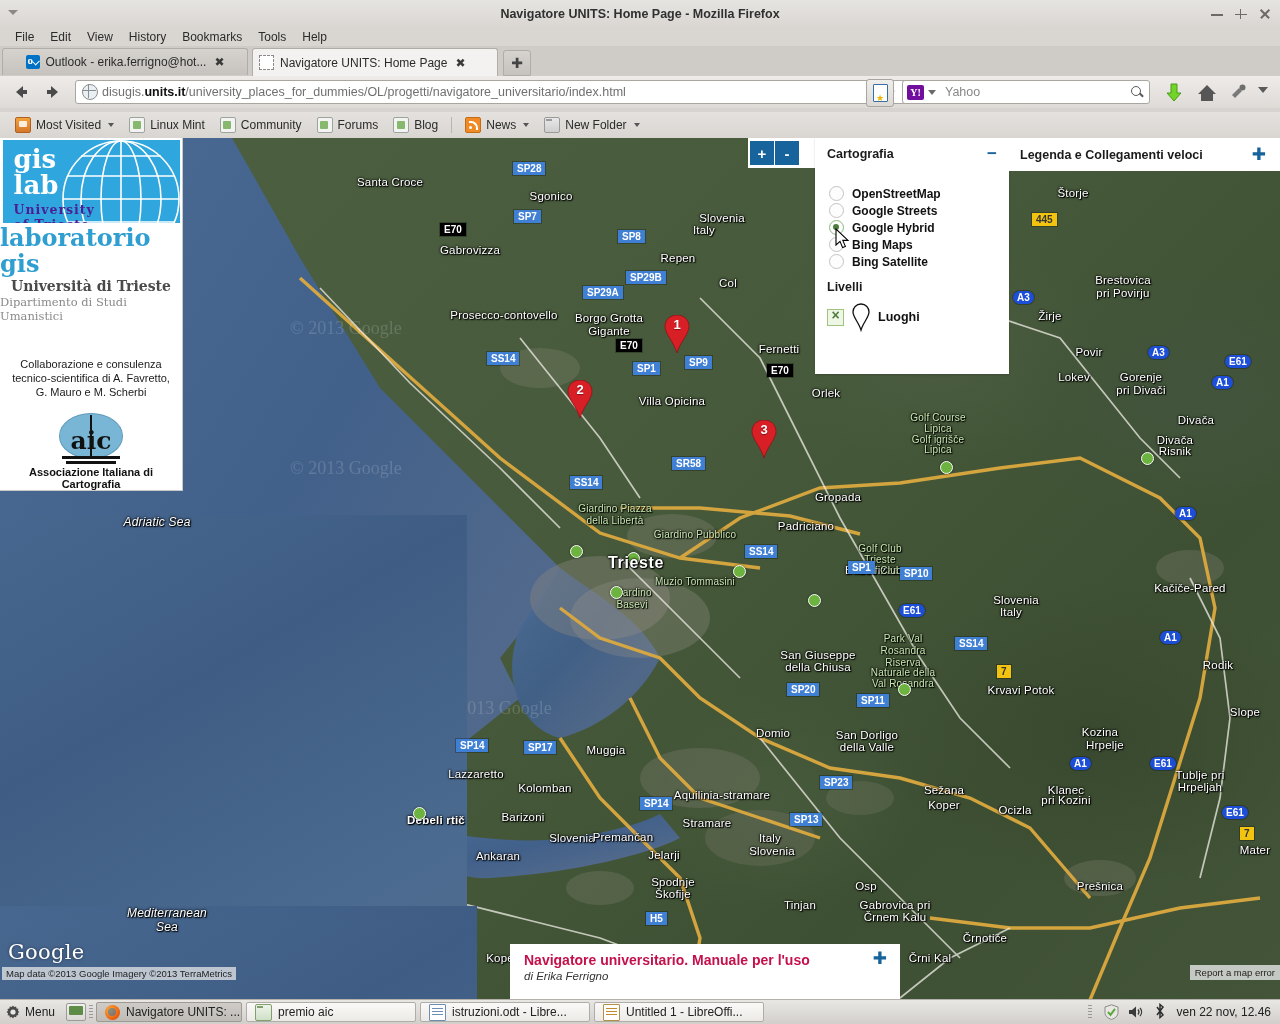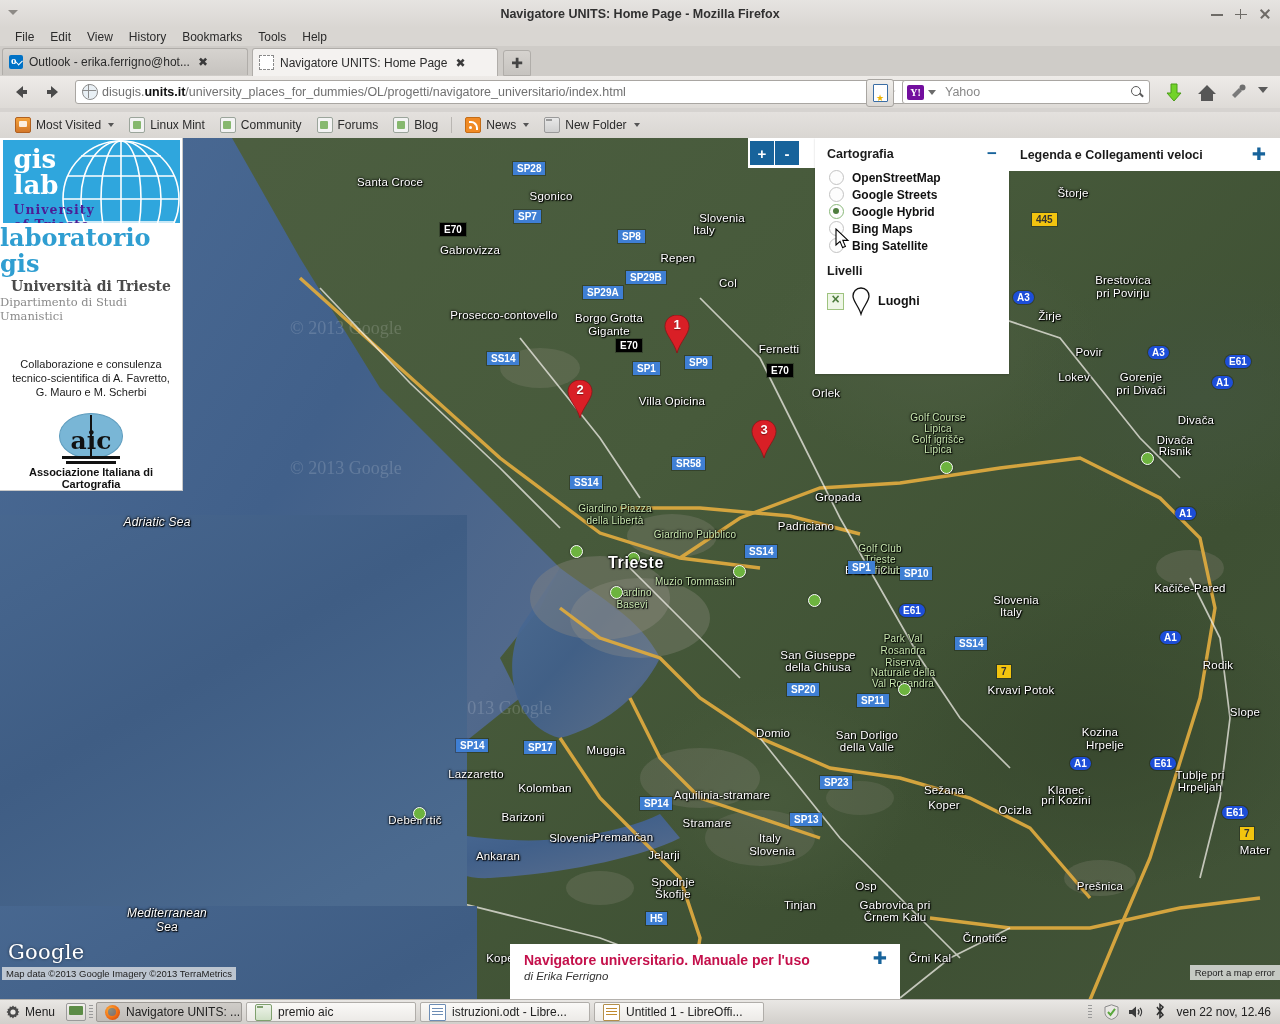--- a/index.html
+++ b/index.html
@@ -43,21 +43,21 @@
   .tabbar{
     position:absolute;left:0;top:46px;width:1280px;height:30px;
     background:#cfccc8;border-bottom:1px solid #b4b1ad;
   }
   .tab{
     position:absolute;top:2px;height:27px;border:1px solid #b0ada9;
     border-bottom:none;border-radius:3px 3px 0 0;
     display:flex;align-items:center;padding:0 6px;gap:6px;cursor:pointer;
     font-size:12px;color:#2b2b2b;box-sizing:border-box;
   }
-  .tab.inactive{background:linear-gradient(#d6d3cf,#c6c3bf);}
+  .tab.inactive{background:linear-gradient(#d6d3cf,#c6c3bf);justify-content:center;}
   .tab.active{background:#f4f2f0;top:2px;height:28px;}
   .tab .tlabel{white-space:nowrap;overflow:hidden;text-overflow:ellipsis;}
   .tab .tclose{font-size:12px;color:#3a3a3a;margin-left:2px;font-weight:bold;line-height:1;}
   .favicon-outlook{width:14px;height:14px;background:#0072c6;border-radius:2px;position:relative;flex:0 0 auto;}
   .favicon-outlook:after{content:"o";position:absolute;left:2px;top:-1px;color:#fff;font-size:11px;font-weight:bold;font-family:"Liberation Serif",serif;}
   .favicon-outlook:before{content:"";position:absolute;right:1px;top:4px;width:5px;height:4px;border-left:1.5px solid #fff;border-bottom:1.5px solid #fff;transform:rotate(-45deg);}
   .favicon-blank{width:13px;height:13px;border:1px dashed #8a8a8a;flex:0 0 auto;background:#fff;}
   .newtab{
     position:absolute;top:4px;height:24px;width:26px;
     background:linear-gradient(#d6d3cf,#c6c3bf);border:1px solid #b0ada9;border-radius:3px 3px 0 0;
@@ -547,21 +547,21 @@
           <div class="mlabel ctr" style="left: 930px; top: 814px;">Črni Kal</div>
           <div class="mlabel ctr" style="left: 500px; top: 814px;">Kope</div>
           <div class="mlabel ctr" style="left: 704px; top: 86px;">Italy</div>
           <div class="mlabel ctr" style="left: 722px; top: 74px;">Slovenia</div>
           <div class="mlabel ctr" style="left: 1016px; top: 456px;">Slovenia</div>
           <div class="mlabel ctr" style="left: 1011px; top: 468px;">Italy</div>
           <div class="mlabel ctr" style="left: 770px; top: 694px;">Italy</div>
           <div class="mlabel ctr" style="left: 772px; top: 707px;">Slovenia</div>
           <div class="mlabel ctr" style="left: 944px; top: 646px;">Sežana</div>
           <div class="mlabel ctr" style="left: 944px; top: 661px;">Koper</div>
-          <div class="mlabel ctr" style="left: 415px; top: 676px;">Debeli rtič</div>
+          <div class="mlabel ctr" style="left: 436px; top: 676px; font-weight: bold;">Debeli rtič</div>
         </div>
       <div id="park-labels">
           <div class="mlabel park small ctr" style="left: 615px; top: 365px;">Giardino Piazza</div>
           <div class="mlabel park small ctr" style="left: 615px; top: 377px;">della Libertà</div>
           <div class="mlabel park small ctr" style="left: 695px; top: 391px;">Giardino Pubblico</div>
           <div class="mlabel park small ctr" style="left: 695px; top: 403px; margin-top: 35px;">Muzio Tommasini</div>
           <div class="mlabel park small ctr" style="left: 632px; top: 449px;">Giardino</div>
           <div class="mlabel park small ctr" style="left: 632px; top: 461px;">Basevi</div>
           <div class="mlabel park small ctr" style="left: 938px; top: 274px;">Golf Course</div>
           <div class="mlabel park small ctr" style="left: 938px; top: 285px;">Lipica</div>
@@ -689,21 +689,21 @@
       <div class="zbtn">+</div>
       <div class="zbtn" style="border-right:none;">-</div>
     </div>
 
     <div class="cartopanel">
       <div class="cartohead">
         <span class="cartotitle">Cartografia</span>
         <span class="pm">−</span>
       </div>
 
-      <div class="radiorow" style="margin-top:4px;">
+      <div class="radiorow" style="margin-top:20px;">
         <span class="radio"></span>
         <span class="radiolabel">OpenStreetMap</span>
       </div>
       <div class="radiorow">
         <span class="radio"></span>
         <span class="radiolabel">Google Streets</span>
       </div>
       <div class="radiorow">
         <span class="radio on"></span>
         <span class="radiolabel">Google Hybrid</span>

